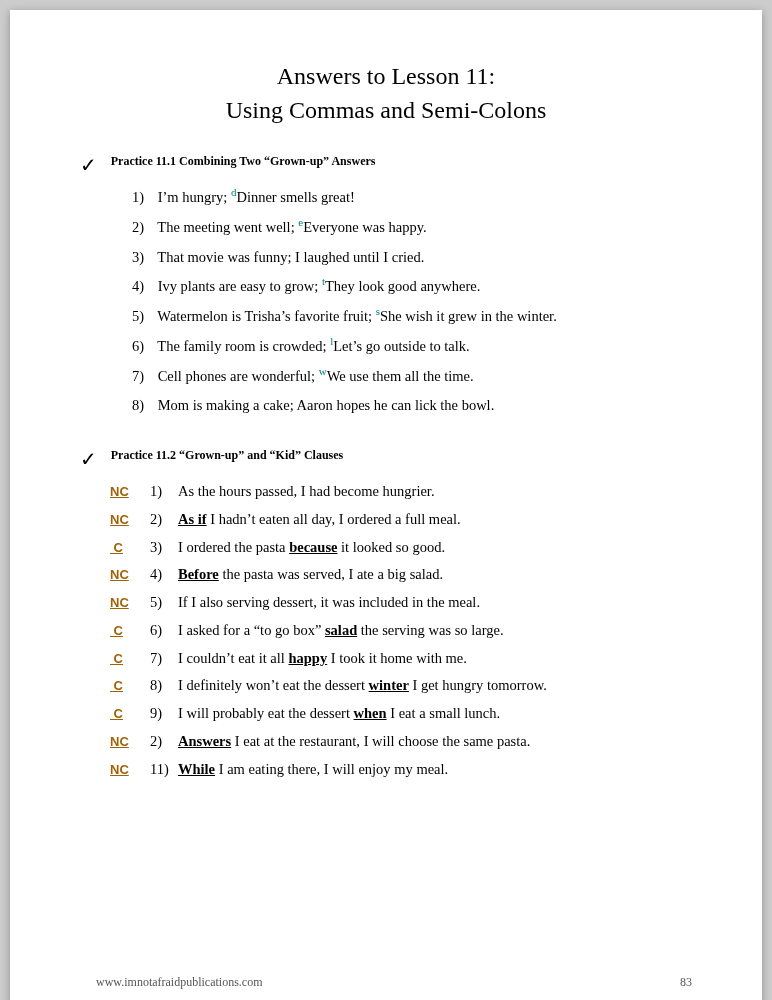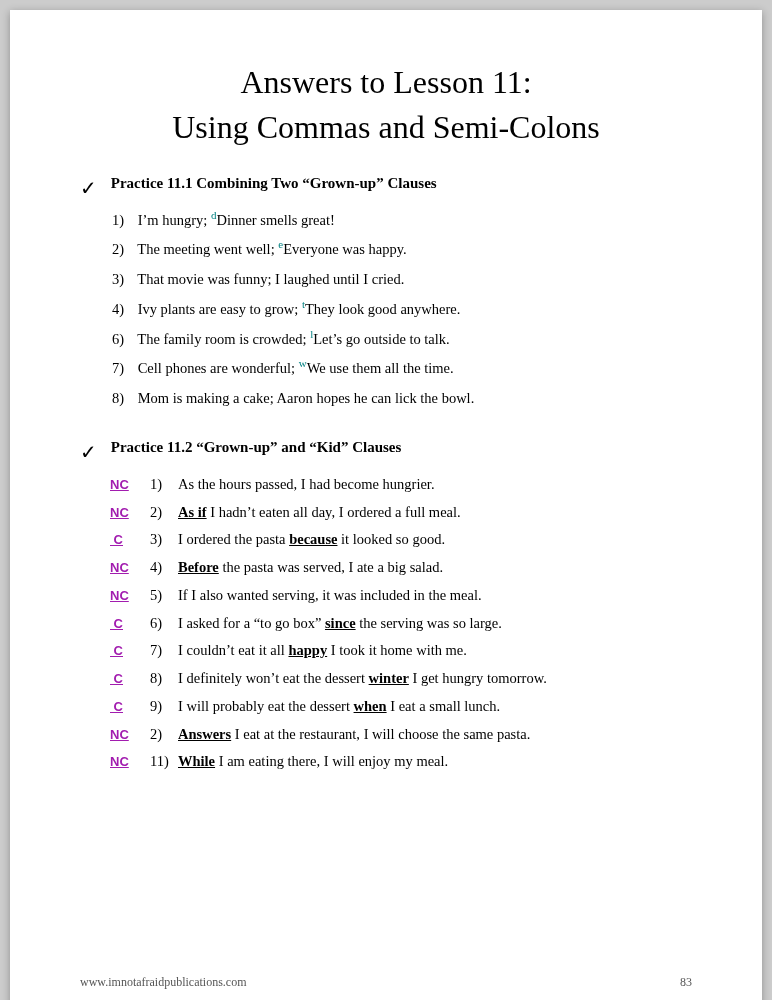--- a/index.html
+++ b/index.html
@@ -15,45 +15,45 @@
     .page {
       background: white;
       width: 772px;
       min-height: 1000px;
       padding: 50px 70px 50px 70px;
       position: relative;
       box-shadow: 0 2px 8px rgba(0,0,0,0.3);
     }
     .title {
       text-align: center;
-      font-size: 32px;
+      font-size: 24px;
       font-weight: normal;
       margin-bottom: 24px;
       line-height: 1.4;
     }
     .section {
       margin-bottom: 28px;
     }
     .section-header {
       display: flex;
       align-items: flex-start;
       margin-bottom: 10px;
     }
     .checkmark {
       font-size: 20px;
       margin-right: 14px;
       margin-top: 2px;
       color: black;
     }
     .section-title {
-      font-size: 15px;
+      font-size: 12px;
       font-weight: bold;
     }
     .items-list {
-      margin-left: 32px;
+      margin-left: 52px;
     }
     .item {
       margin-bottom: 8px;
       font-size: 14.5px;
       line-height: 1.5;
     }
     .item .num {
       display: inline-block;
       width: 22px;
     }
@@ -65,21 +65,21 @@
       display: flex;
       align-items: baseline;
       margin-bottom: 6px;
       font-size: 14.5px;
       line-height: 1.5;
     }
     .p2-label {
       display: inline-block;
       width: 40px;
       text-decoration: underline;
-      color: #a21caf;
+      color: #a16207;
       font-weight: bold;
       font-family: Arial, sans-serif;
       font-size: 13px;
       flex-shrink: 0;
     }
     .p2-num {
       display: inline-block;
       width: 28px;
       flex-shrink: 0;
     }
@@ -94,21 +94,21 @@
     }
     .teal-letter {
       color: teal;
       font-size: 11px;
       vertical-align: super;
       line-height: 0;
     }
     .footer {
       position: absolute;
       bottom: 20px;
-      left: 0;
+      left: 16px;
       right: 0;
       display: flex;
       justify-content: space-between;
       padding: 0 70px;
       font-size: 12px;
       color: #555;
     }
   </style>
 </head>
 <body>
@@ -121,21 +121,21 @@
   </h1>
 
   <div class="section">
     <div class="section-header">
       <span class="checkmark">✓</span>
       <div>
         <span class="section-title">
           <span>Practice 11.1</span>
         </span>
         <span class="section-title">
-          <span> Combining Two “Grown-up” Clauses</span>
+          <span> Combining Two “Grown-up” Answers</span>
         </span>
       </div>
     </div>
 
     <div class="items-list">
 
       <div class="item">
         <span class="num">1)</span>
         I’m hungry; <span class="teal-letter">d</span>Dinner smells great!
       </div>
@@ -143,20 +143,24 @@
         <span class="num">2)</span>
         The meeting went well; <span class="teal-letter">e</span>Everyone was happy.
       </div>
       <div class="item">
         <span class="num">3)</span>
         That movie was funny; I laughed until I cried.
       </div>
       <div class="item">
         <span class="num">4)</span>
         Ivy plants are easy to grow; <span class="teal-letter">t</span>They look good anywhere.
+      </div>
+      <div class="item">
+        <span class="num">5)</span>
+        Watermelon is Trisha’s favorite fruit; <span class="teal-letter">s</span>She wish it grew in the winter.
       </div>
       <div class="item">
         <span class="num">6)</span>
         The family room is crowded; <span class="teal-letter">l</span>Let’s go outside to talk.
       </div>
       <div class="item">
         <span class="num">7)</span>
         Cell phones are wonderful; <span class="teal-letter">w</span>We use them all the time.
       </div>
       <div class="item">
@@ -202,27 +206,27 @@
 
       <div class="p2-item">
         <span class="p2-label">NC</span>
         <span class="p2-num">4)</span>
         <span class="p2-text"><span class="bold-underline">Before</span><span class="underline"> the pasta was served,</span>  I ate a big salad.</span>
       </div>
 
       <div class="p2-item">
         <span class="p2-label">NC</span>
         <span class="p2-num">5)</span>
-        <span class="p2-text"><span class="underline">If I also wanted serving,</span>  it was included in the meal.</span>
+        <span class="p2-text"><span class="underline">If I also serving dessert,</span>  it was included in the meal.</span>
       </div>
 
       <div class="p2-item">
         <span class="p2-label">&nbsp;C</span>
         <span class="p2-num">6)</span>
-        <span class="p2-text">I asked for a “to go box” <span class="bold-underline">since</span> the serving was so large.</span>
+        <span class="p2-text">I asked for a “to go box” <span class="bold-underline">salad</span> the serving was so large.</span>
       </div>
 
       <div class="p2-item">
         <span class="p2-label">&nbsp;C</span>
         <span class="p2-num">7)</span>
         <span class="p2-text">I couldn’t eat it all <span class="bold-underline">happy</span> I took it home with me.</span>
       </div>
 
       <div class="p2-item">
         <span class="p2-label">&nbsp;C</span>

